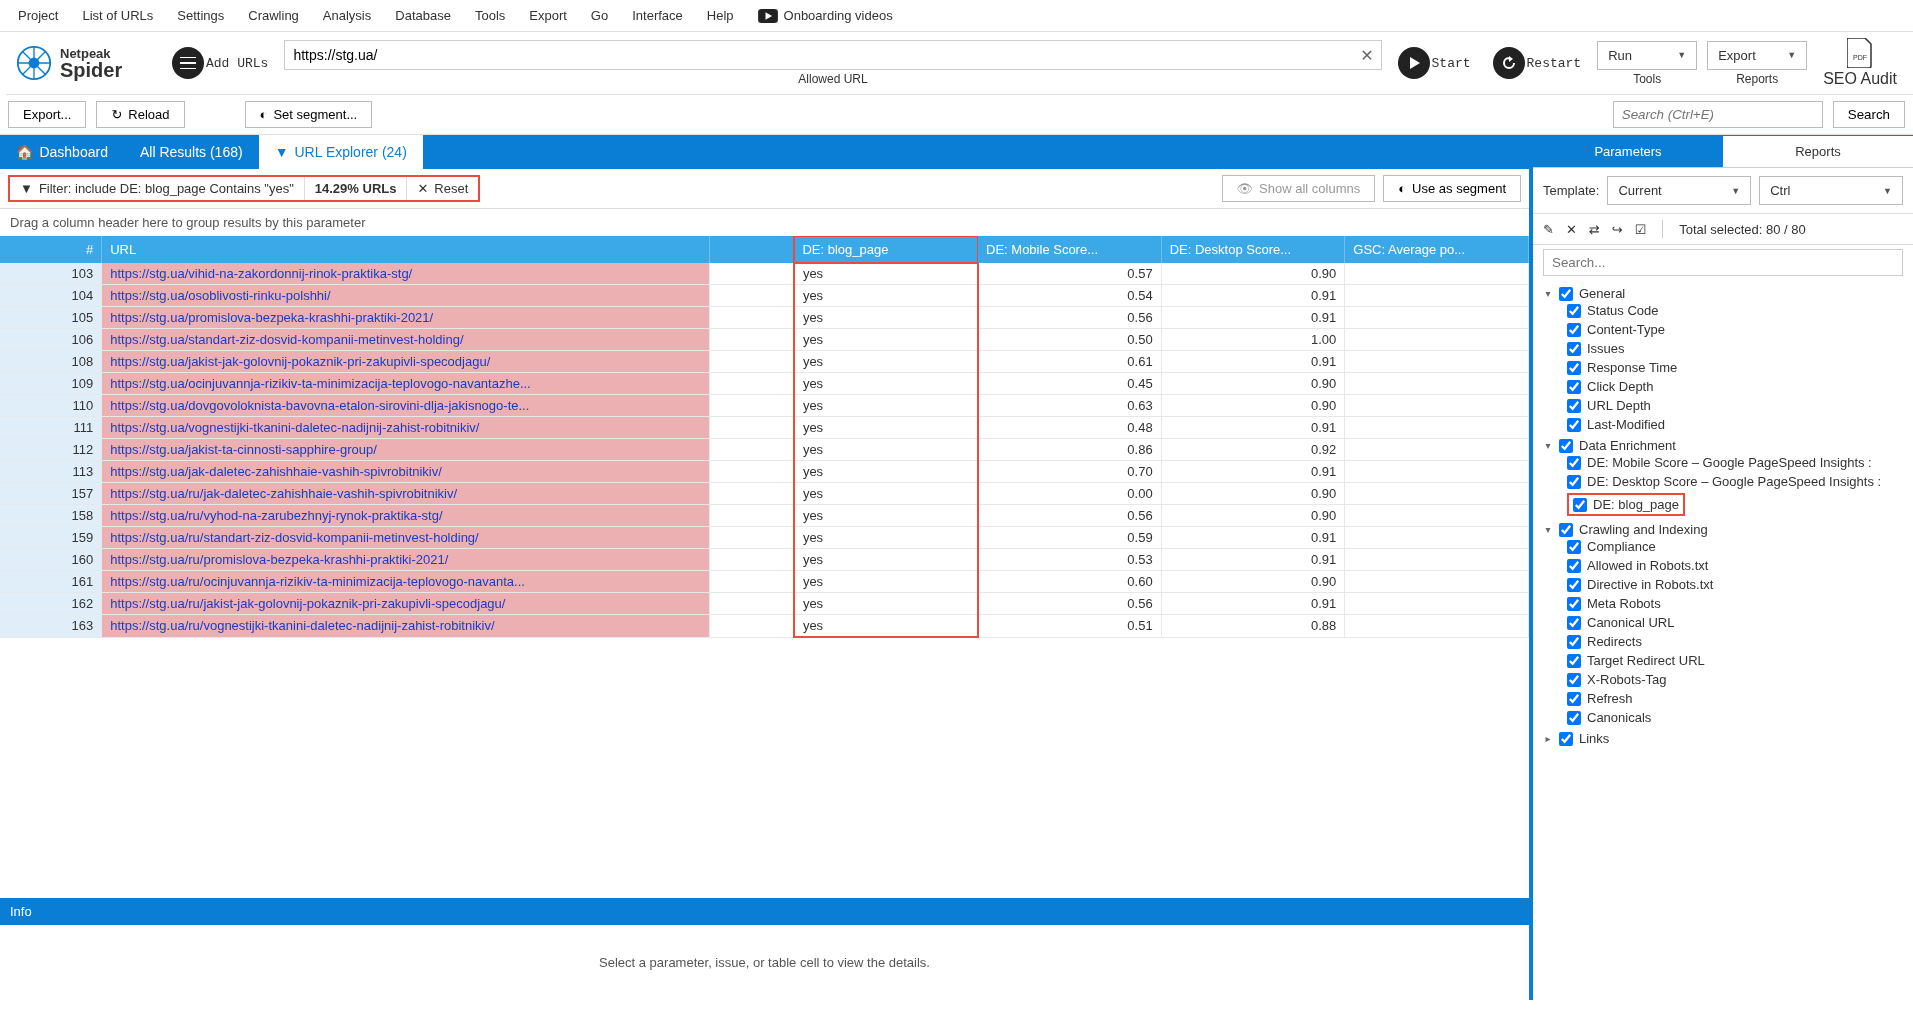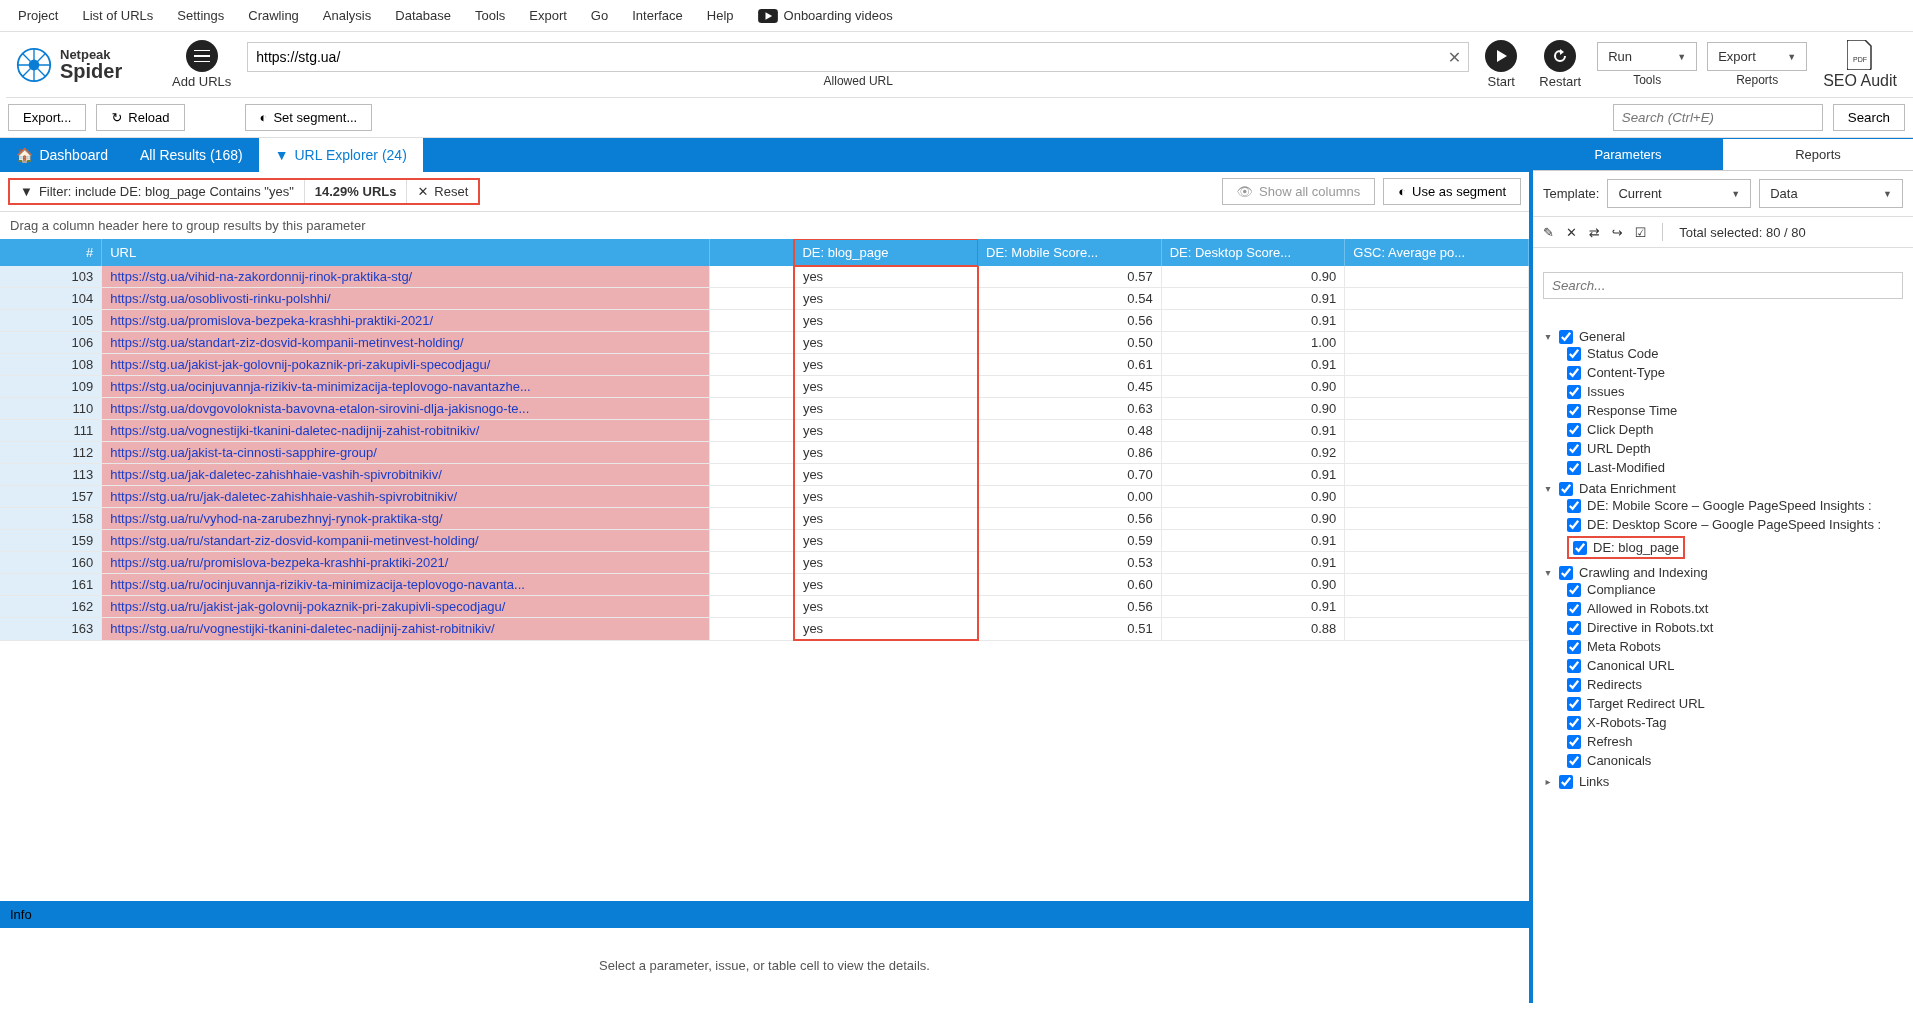--- a/index.html
+++ b/index.html
@@ -8,21 +8,21 @@
 .menubar { display: flex; align-items: center; padding: 4px 8px; gap: 4px; border-bottom: 1px solid #e0e0e0; }
 .menubar .mi { padding: 4px 10px; cursor: pointer; }
 .menubar .yt { display:inline-flex; align-items:center; gap:6px; }
 
 .toolbar { display: flex; align-items: center; padding: 6px 10px; gap: 10px; border-bottom: 1px solid #e0e0e0; margin-left: 6px; }
 .logo { display:flex; align-items:center; gap:8px; min-width: 140px;}
 .logo-icon { width:36px; height:36px; }
 .logo-text { display:flex; flex-direction:column; line-height:1;}
 .logo-text .t1 { font-size:13px; font-weight:600;}
 .logo-text .t2 { font-size:20px; font-weight:700;}
-.toolbtn { display:flex; flex-direction:column; align-items:center; gap:2px; padding:2px 6px; cursor:pointer;}
+.toolbtn { display:flex; align-items:center; gap:2px; padding:2px 6px; cursor:pointer;font-family:Liberation Mono, monospace;}
 .circle-btn { width:32px; height:32px; border-radius:50%; background:#222; display:flex; align-items:center; justify-content:center; color:#fff;}
 .urlbar { flex:1; display:flex; flex-direction:column;}
 .urlbar-input { width:100%; border:1px solid #ccc; padding:6px 28px 6px 8px; font-size:14px; position:relative;}
 .urlbar-wrap { position:relative; }
 .urlbar-clear { position:absolute; right:8px; top:50%; transform:translateY(-50%); cursor:pointer; font-size:16px; color:#666;}
 .urlbar-label { text-align:center; font-size:12px; color:#333; margin-top:2px;}
 .dropbtn { border:1px solid #bbb; background:#fff; padding:6px 10px; min-width:100px; display:flex; align-items:center; justify-content:space-between; cursor:pointer; font-size:13px;gap:16px;}
 .dropbtn .arrow { font-size:9px; color:#555;}
 .seo-audit { display:flex; flex-direction:column; align-items:center; gap:2px; padding:0 6px; cursor:pointer;}
 
@@ -54,32 +54,32 @@
 .grid th.numcol { width:72px; text-align:right;}
 .grid td { padding:3px 8px; border-bottom:1px solid #e8e8e8; border-right:1px solid #e8e8e8; white-space:nowrap; overflow:hidden; text-overflow:ellipsis;}
 .grid tr.row td.num { text-align:right; background:#e0eef9; color:#333;}
 .grid tr.row td.url { background:#ecb0b3; max-width:420px;}
 .grid tr.row td.url a { color:#1a3cc8; text-decoration:none;}
 .grid tr.row td.blank { background:#fff; width:60px;}
 .grid tr.row td.de { background:#fff;border-radius:7px; }
 .grid tr.row td.score { text-align:right; }
 .red-box-th { outline:2px solid #e74c3c; outline-offset:-1px;}
 
-.infobar { background:#0a7dd4; color:#000000; padding:6px 10px;}
+.infobar { background:#0a7dd4; color:#ffffff; padding:6px 10px;}
 .infohint { padding:30px 10px; text-align:center; color:#555;}
 
 .right-tabs { display:flex; border-bottom:1px solid #ccc;}
 .right-tab { flex:1; text-align:center; padding:8px 0; cursor:pointer; color:#333;}
 .right-tab.active { background:#0a7dd4; color:#fff;}
 .template-row { display:flex; align-items:center; gap:8px; padding:8px 10px; border-bottom:1px solid #ddd;}
 .template-row .dropbtn { flex:1;}
 .iconrow { display:flex; align-items:center; gap:12px; padding:6px 10px; border-bottom:1px solid #ddd;}
 .iconrow .ic { cursor:pointer; color:#333;}
 .iconrow .sep { width:1px; height:18px; background:#ccc; margin:0 4px;}
-.param-search { width:calc(100% - 20px); margin:24px 10px; border:1px solid #ccc; padding:5px 8px; font-style:italic; color:#888;}
+.param-search { width:calc(100% - 20px); margin:4px 10px; border:1px solid #ccc; padding:5px 8px; color:#888;}
 .tree { flex:1; overflow:auto; padding:4px 6px;}
 .tree-node { padding:2px 0 2px 4px;}
 .tree-label { display:flex; align-items:center; gap:6px; cursor:pointer;}
 .tree-children { padding-left:20px;}
 .chev { width:10px; display:inline-block; text-align:center; font-size:10px; color:#666;}
 .cb { width:14px; height:14px;}
 .red-hl { border:2px solid #e74c3c; display:inline-flex; padding:2px 4px;}
 
 svg { display:block; }
 </style>
@@ -404,21 +404,21 @@
       <div class="right-tab active">Parameters</div>
       <div class="right-tab">Reports</div>
     </div>
     <div class="template-row">
       <span>Template:</span>
       <div class="dropbtn">
           <span>Current</span>
           <span class="arrow">▼</span>
         </div>
       <div class="dropbtn" style="min-width:70px">
-          <span>Data</span>
+          <span>Ctrl</span>
           <span class="arrow">▼</span>
         </div>
     </div>
     <div class="iconrow">
       <span class="ic">✎</span>
       <span class="ic">✕</span>
       <span class="ic">⇄</span>
       <span class="ic">↪</span>
       <span class="ic">☑</span>
       <span class="sep"></span>

